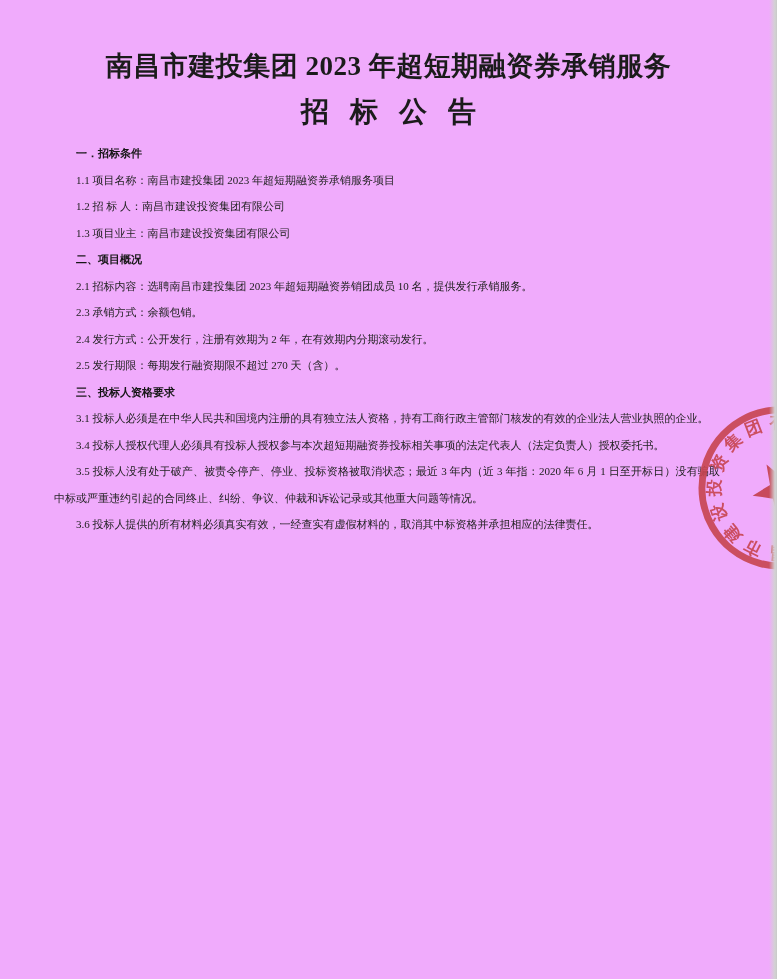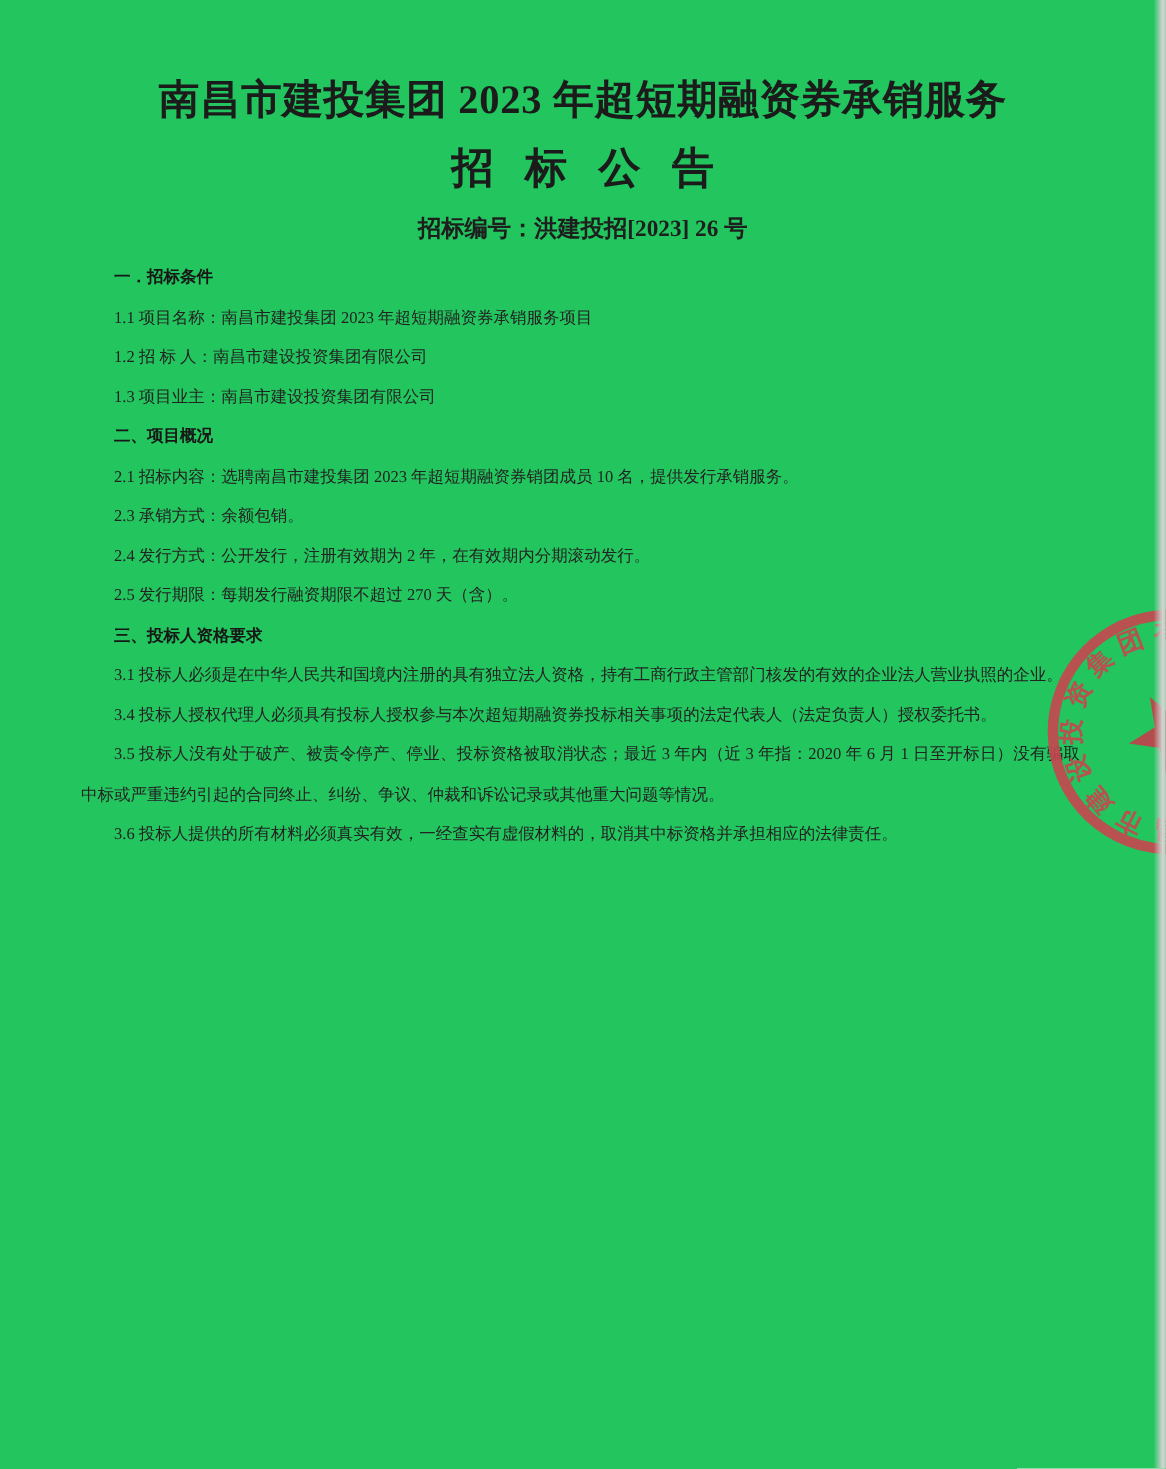--- a/index.html
+++ b/index.html
@@ -1,21 +1,21 @@
 <!DOCTYPE html>
 <html><head>
 <meta charset="utf-8">
 <style>
   html, body { margin: 0; padding: 0; background: #e9e9e9; }
   .page {
     position: relative;
     width: 777px;
     height: 979px;
     margin: 0;
-    background: #22c55e;
+    background: #f0abfc;
     overflow: hidden;
     font-family: "Liberation Serif", "DejaVu Serif", serif;
     color: #222222;
   }
   .doc-header { text-align: center; padding-top: 48px; }
   .doc-title {
     margin: 0;
     font-size: 27px;
     font-weight: bold;
     letter-spacing: 0.5px;
@@ -67,21 +67,20 @@
   }
 </style>
 </head>
 <body>
 
 <div class="page">
 
   <header class="doc-header">
     <h1 class="doc-title">南昌市建投集团 2023 年超短期融资券承销服务</h1>
     <h1 class="doc-subtitle">招 标 公 告</h1>
-    <div class="tender-no">招标编号：洪建投招[2023] 26 号</div>
   </header>
 
   <main class="doc-body">
       <p class="heading">一．招标条件</p>
       <p>1.1 项目名称：南昌市建投集团 2023 年超短期融资券承销服务项目</p>
       <p>1.2 招 标 人：南昌市建设投资集团有限公司</p>
       <p>1.3 项目业主：南昌市建设投资集团有限公司</p>
       <p class="heading">二、项目概况</p>
       <p>2.1 招标内容：选聘南昌市建投集团 2023 年超短期融资券销团成员 10 名，提供发行承销服务。</p>
       <p>2.3 承销方式：余额包销。</p>

